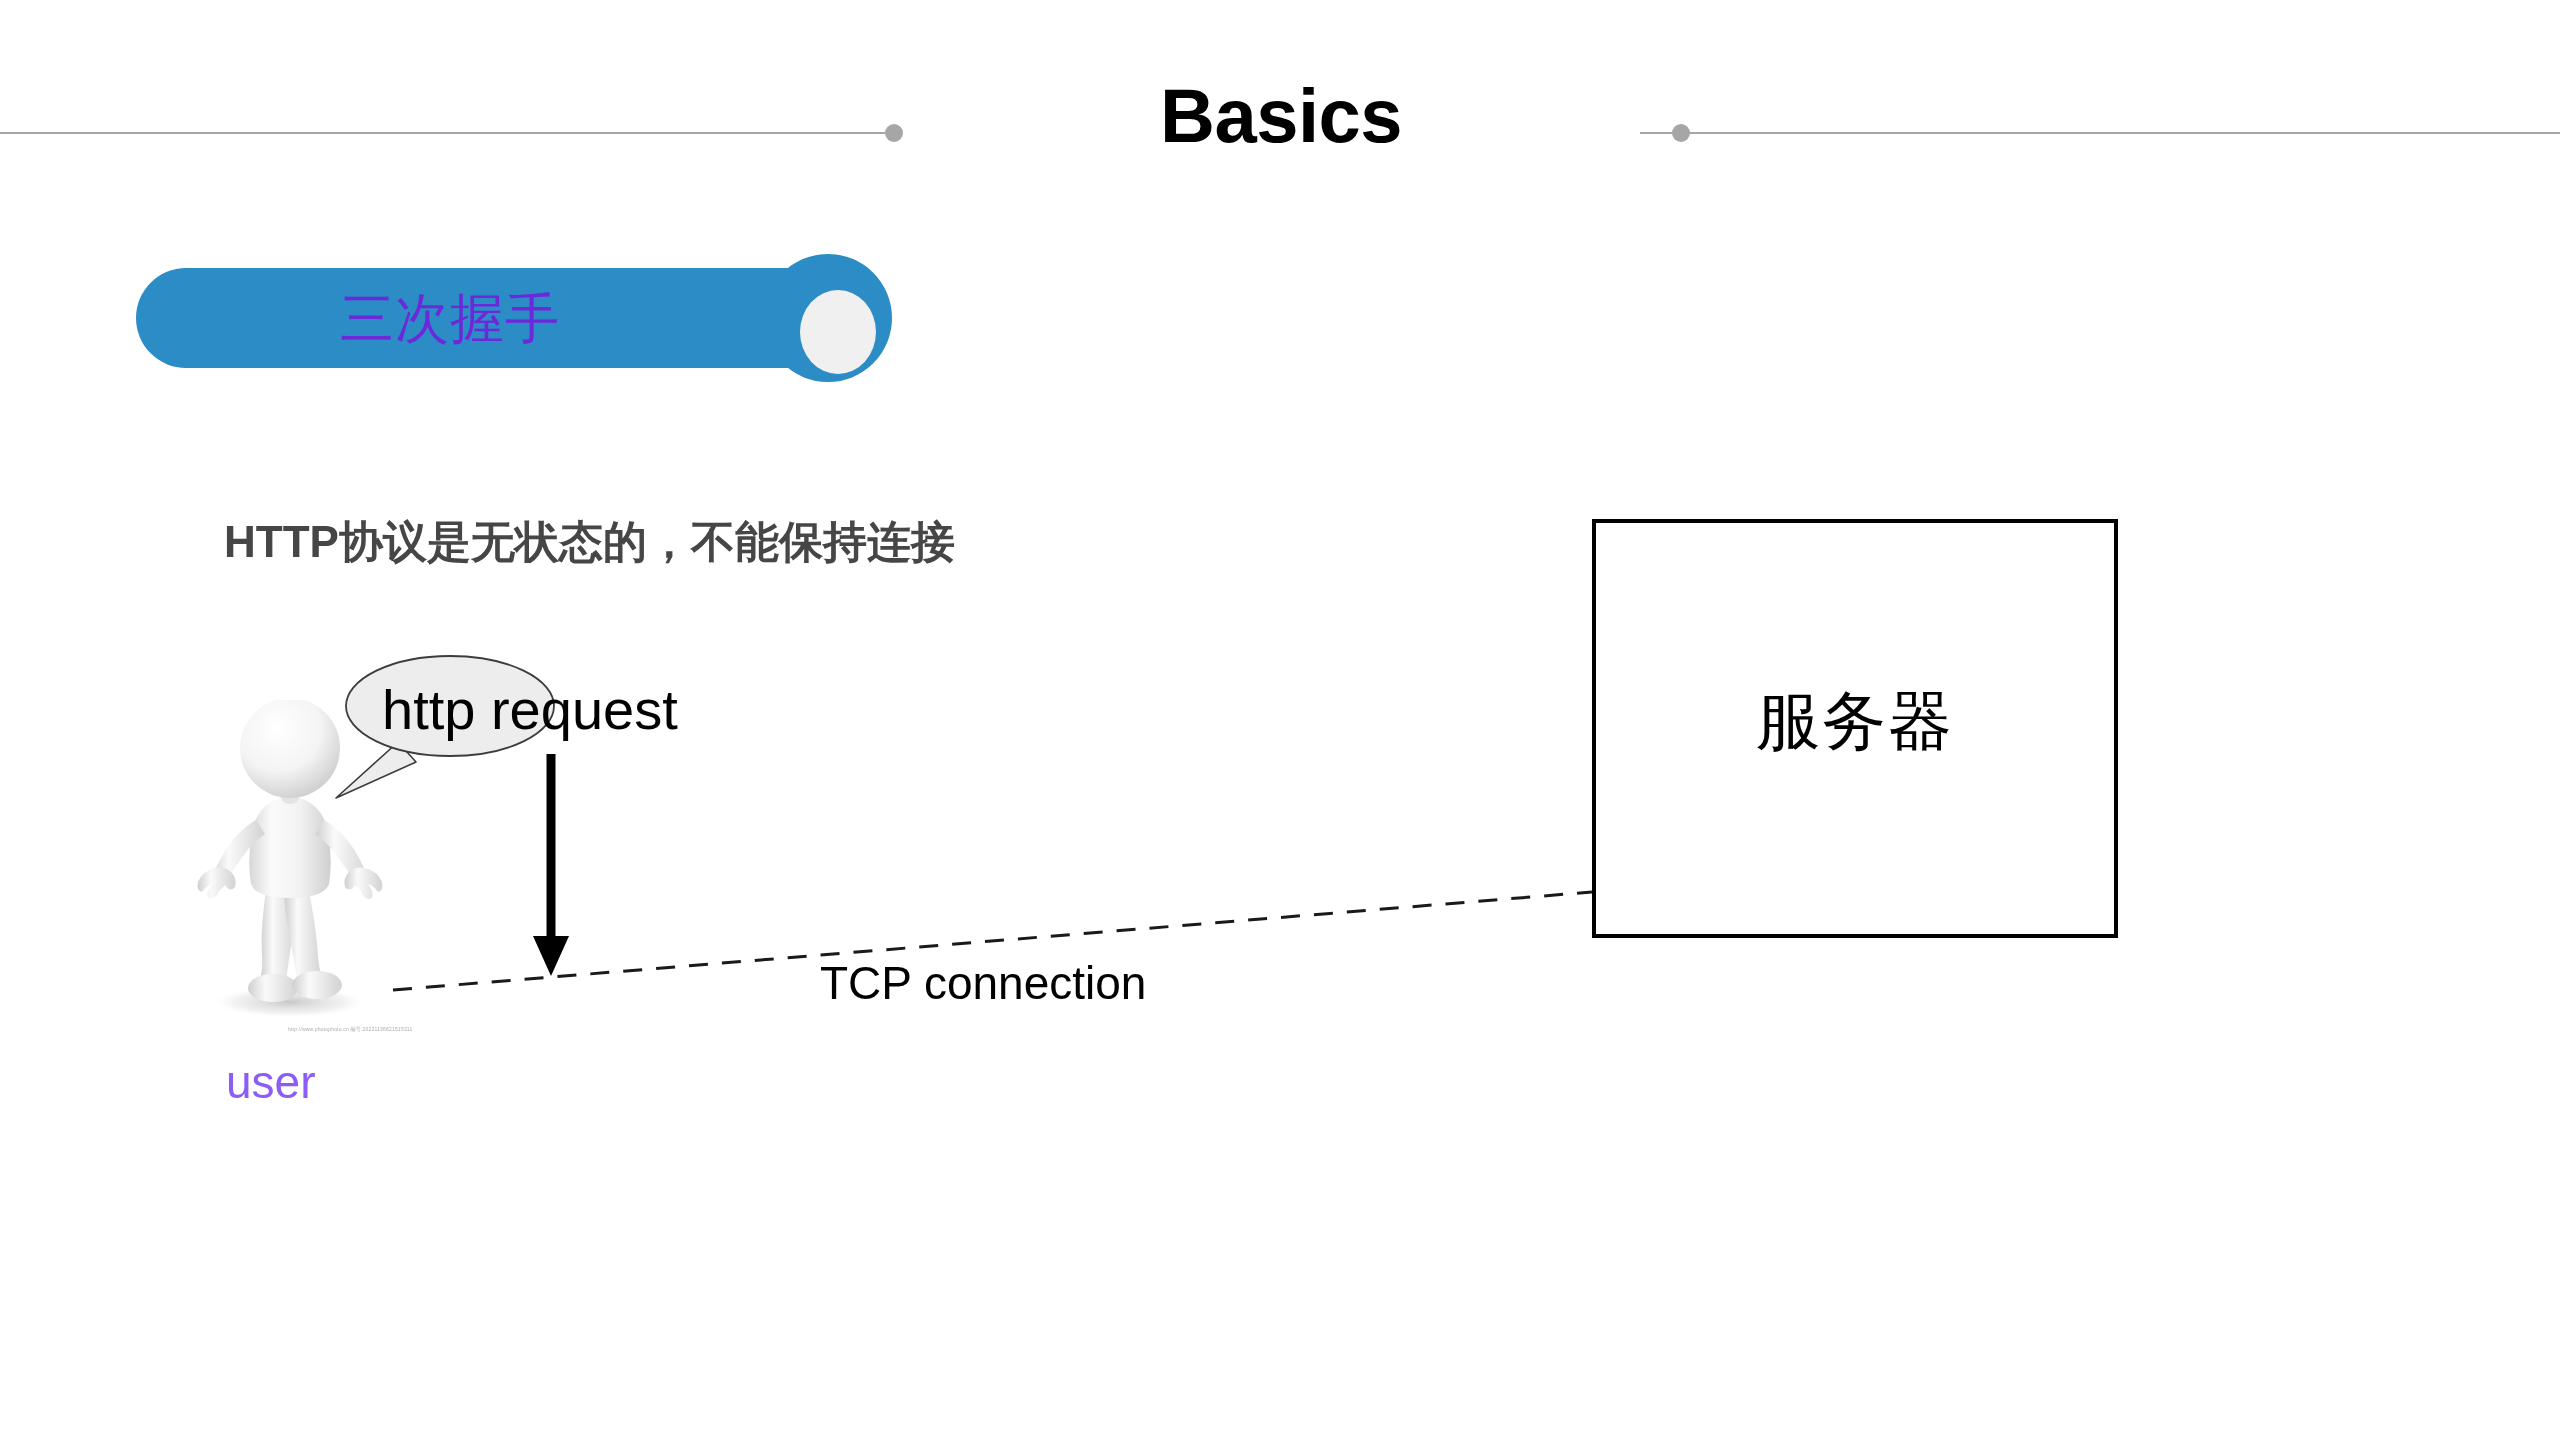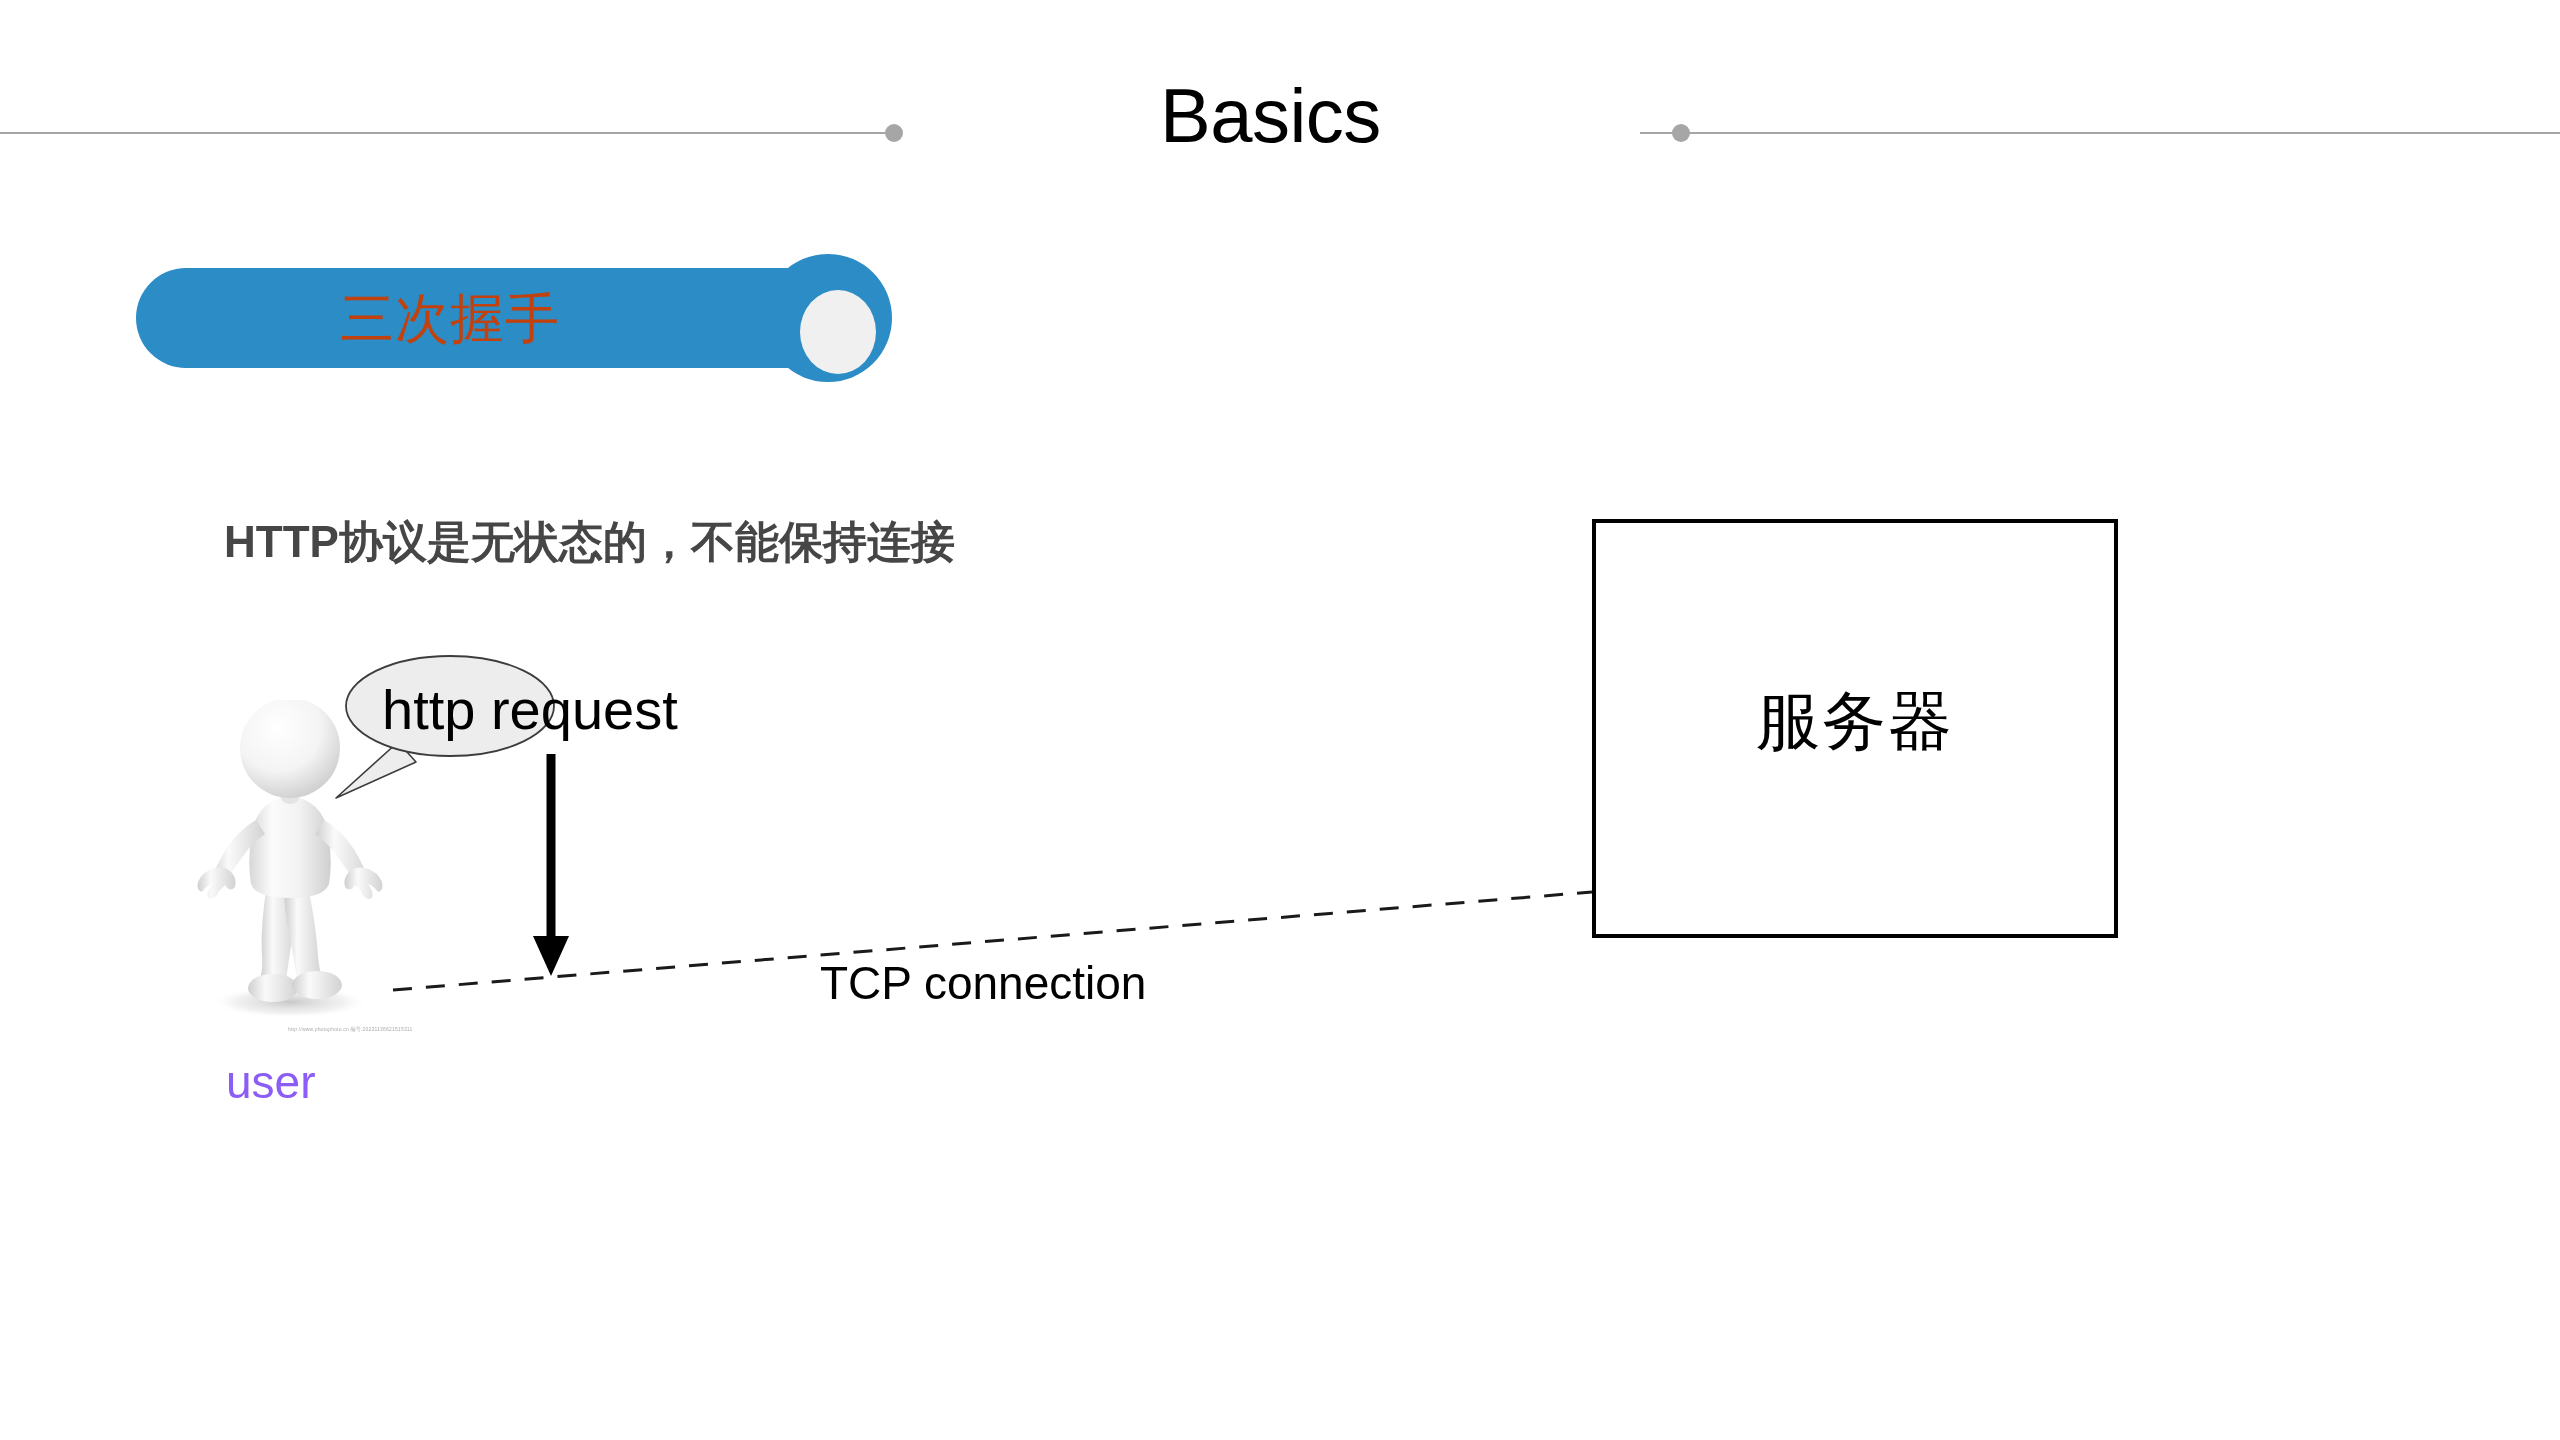--- a/index.html
+++ b/index.html
@@ -43,21 +43,21 @@
   }
   .header-dot.left  { left: 885px; }
   .header-dot.right { left: 1672px; }
 
   #page-title {
     position: absolute;
     left: 1160px;
     top: 78px;
     font-size: 76px;
     line-height: 1;
-    font-weight: 400;
+    font-weight: 700;
     color: #000000;
     letter-spacing: -0.5px;
     white-space: nowrap;
   }
 
   
   #handshake-pill {
     position: absolute;
     left: 136px;
     top: 268px;
@@ -93,21 +93,21 @@
   }
   #handshake-pill .pill-label {
     position: absolute;
     left: 0;
     top: 0;
     width: 628px;
     height: 100px;
     display: flex;
     align-items: center;
     justify-content: center;
-    color: #c2410c;
+    color: #6d28d9;
     font-size: 54px;
     line-height: 1;
     font-weight: 400;
     letter-spacing: 1px;
     white-space: nowrap;
   }
 
   
   #stateless-note {
     position: absolute;

